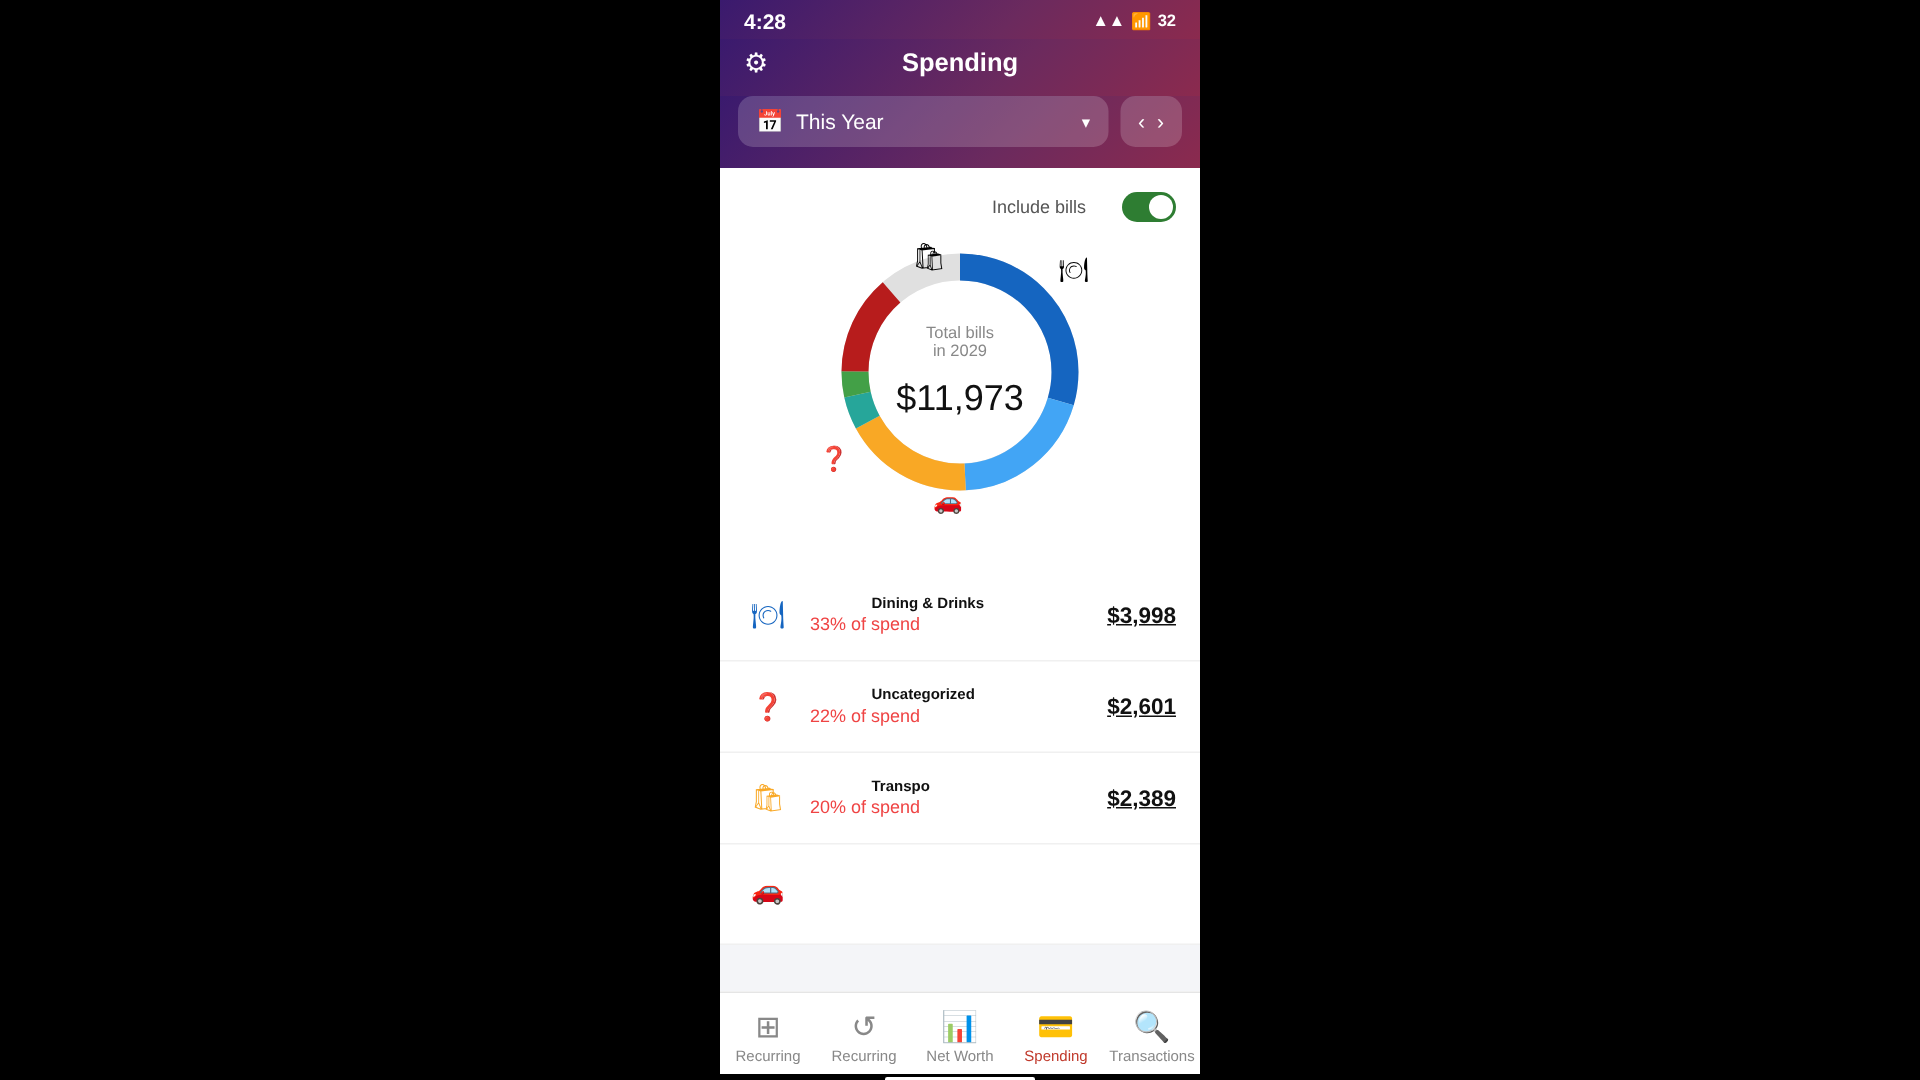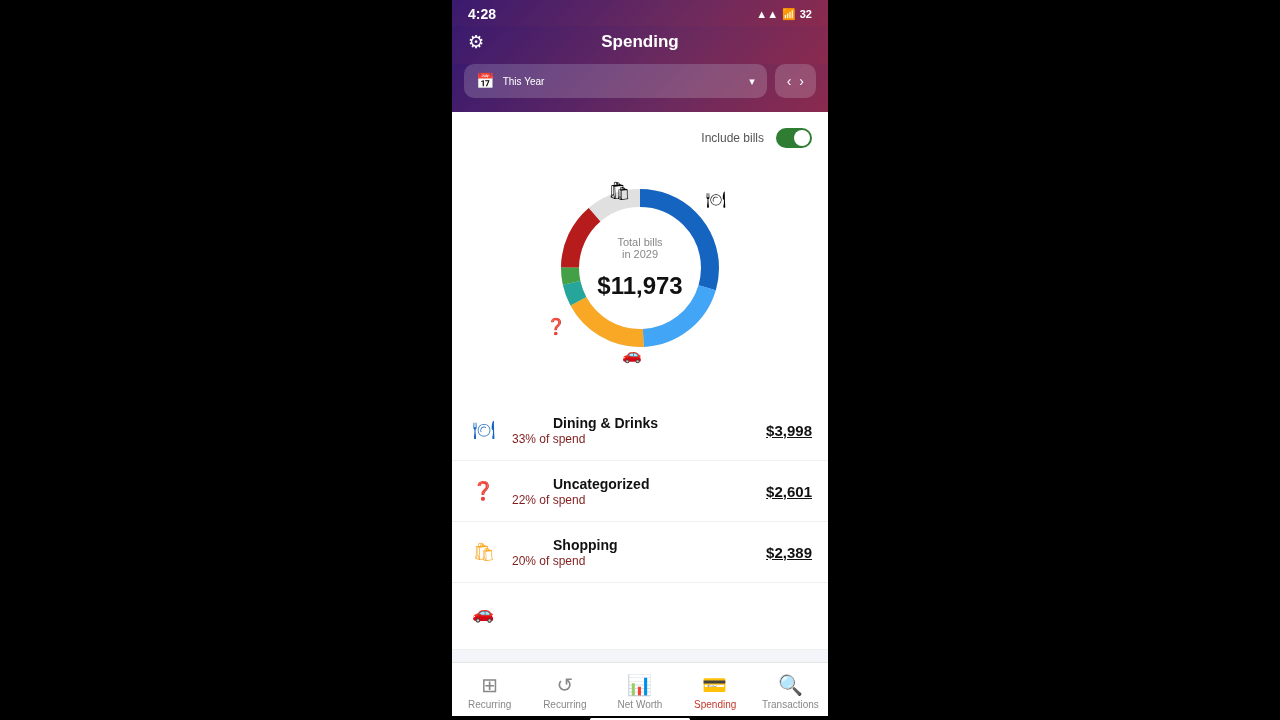--- a/index.html
+++ b/index.html
@@ -6,21 +6,21 @@
     body {
       background: #000;
       display: flex;
       justify-content: center;
       align-items: center;
       width: 1280px;
       height: 720px;
       font-family: -apple-system, BlinkMacSystemFont, 'Segoe UI', sans-serif;
     }
     .phone-container {
-      width: 376px;
+      width: 320px;
       height: 720px;
       background: #fff;
       border-radius: 0;
       overflow: hidden;
       display: flex;
       flex-direction: column;
       position: relative;
       justify-content: flex-end;
     }
     
@@ -70,21 +70,21 @@
       background: rgba(255,255,255,0.18);
       border-radius: 10px;
       padding: 8px 12px;
       display: flex;
       align-items: center;
       gap: 8px;
       color: #fff;
       cursor: pointer;
     }
     .period-selector .cal-icon { font-size: 15px; }
-    .period-selector .period-text { font-size: 10px; font-weight: 500; flex: 1; }
+    .period-selector .period-text { font-size: 14px; font-weight: 500; flex: 1; }
     .period-selector .chevron-down { font-size: 11px; }
     .period-nav {
       background: rgba(255,255,255,0.18);
       border-radius: 10px;
       padding: 8px 12px;
       display: flex;
       align-items: center;
       gap: 8px;
       color: #fff;
       cursor: pointer;
@@ -98,22 +98,22 @@
     }
     .chart-card {
       background: #fff;
       margin: 0;
       padding: 16px;
     }
     .include-bills-row {
       display: flex;
       justify-content: flex-end;
       align-items: center;
-      gap: 12px;
-      margin-bottom: 20px;
+      gap: 24px;
+      margin-bottom: 0;
     }
     .include-bills-label { font-size: 12px; color: #555; }
     .toggle {
       width: 36px;
       height: 20px;
       background: #2e7d32;
       border-radius: 10px;
       position: relative;
       cursor: pointer;
     }
@@ -144,21 +144,21 @@
     }
     .donut-center {
       position: absolute;
       top: 50%;
       left: 50%;
       transform: translate(-50%, -50%);
       text-align: center;
     }
     .donut-center .total-label { font-size: 11px; color: #888; }
     .donut-center .total-year { font-size: 11px; color: #888; }
-    .donut-center .total-amount { font-size: 24px; font-weight: 700; color: #111; margin-top: 12px; }
+    .donut-center .total-amount { font-size: 24px; font-weight: 400; color: #111; margin-top: 12px; }
     
     .donut-icon {
       position: absolute;
       font-size: 18px;
     }
     .icon-shopping { top: 12px; left: 68px; }
     .icon-dining { top: 18px; right: 18px; }
     .icon-uncategorized { bottom: 30px; left: 8px; }
     .icon-auto { bottom: 8px; left: 88px; }
     
@@ -174,22 +174,22 @@
       width: 32px;
       height: 32px;
       display: flex;
       align-items: center;
       justify-content: center;
       font-size: 18px;
       margin-right: 12px;
       flex-shrink: 0;
     }
     .cat-info { flex: 1; }
-    .cat-name { font-size: 14px; font-weight: 600; color: #111; padding-left: 41px; }
-    .cat-pct { font-size: 12px; color: #7f1d1d; margin-top: 1px; }
+    .cat-name { font-size: 10px; font-weight: 600; color: #111; padding-left: 41px; }
+    .cat-pct { font-size: 12px; color: #ef4444; margin-top: 1px; }
     .cat-amount { font-size: 15px; font-weight: 600; color: #111; text-decoration: underline; }
     
     .bottom-nav {
       background: #fff;
       border-top: 1px solid #e5e5e5;
       display: flex;
       padding: 8px 0 4px;
     }
     .nav-item {
       flex: 1;
@@ -307,21 +307,21 @@
         <div class="cat-info">
           <div class="cat-name">Uncategorized</div>
           <div class="cat-pct">22% of spend</div>
         </div>
         <div class="cat-amount">$2,601</div>
       </div>
 
       <div class="category-item">
         <div class="cat-icon" style="color:#f9a825;">🛍</div>
         <div class="cat-info">
-          <div class="cat-name">Shopping</div>
+          <div class="cat-name">Transpo</div>
           <div class="cat-pct">20% of spend</div>
         </div>
         <div class="cat-amount">$2,389</div>
       </div>
 
       <div class="category-item" style="padding-bottom:20px;">
         <div class="cat-icon" style="color:#43a047;">🚗</div>
         <div class="cat-amount"></div>
       </div>
     </div>

